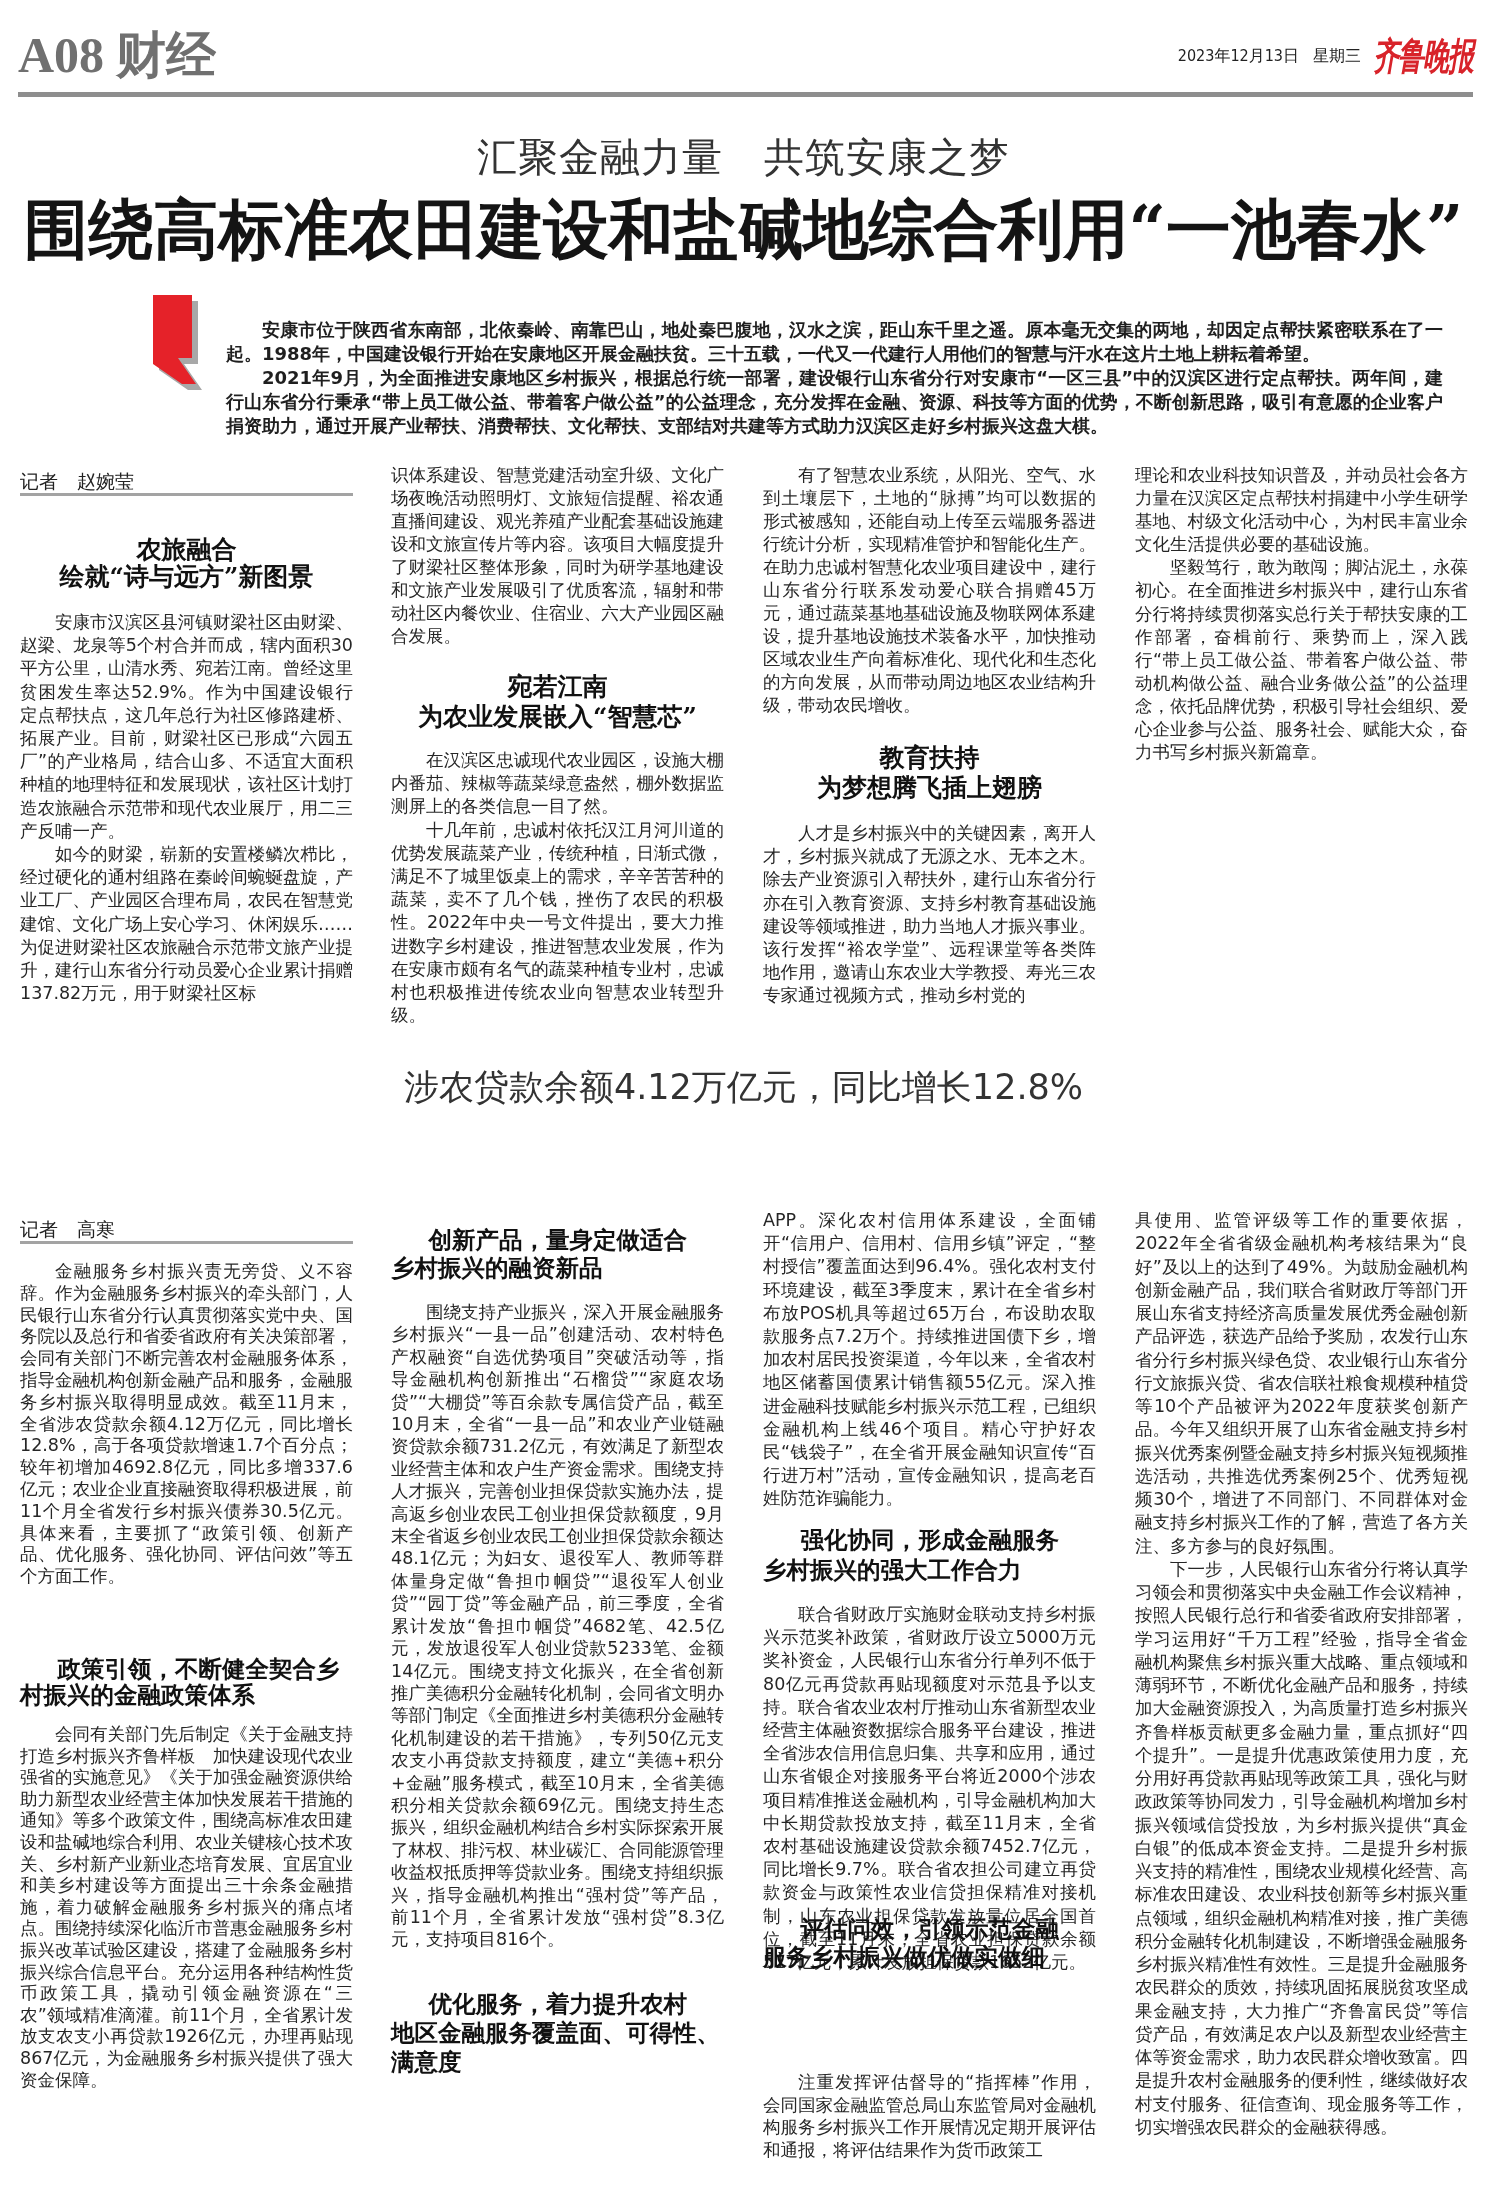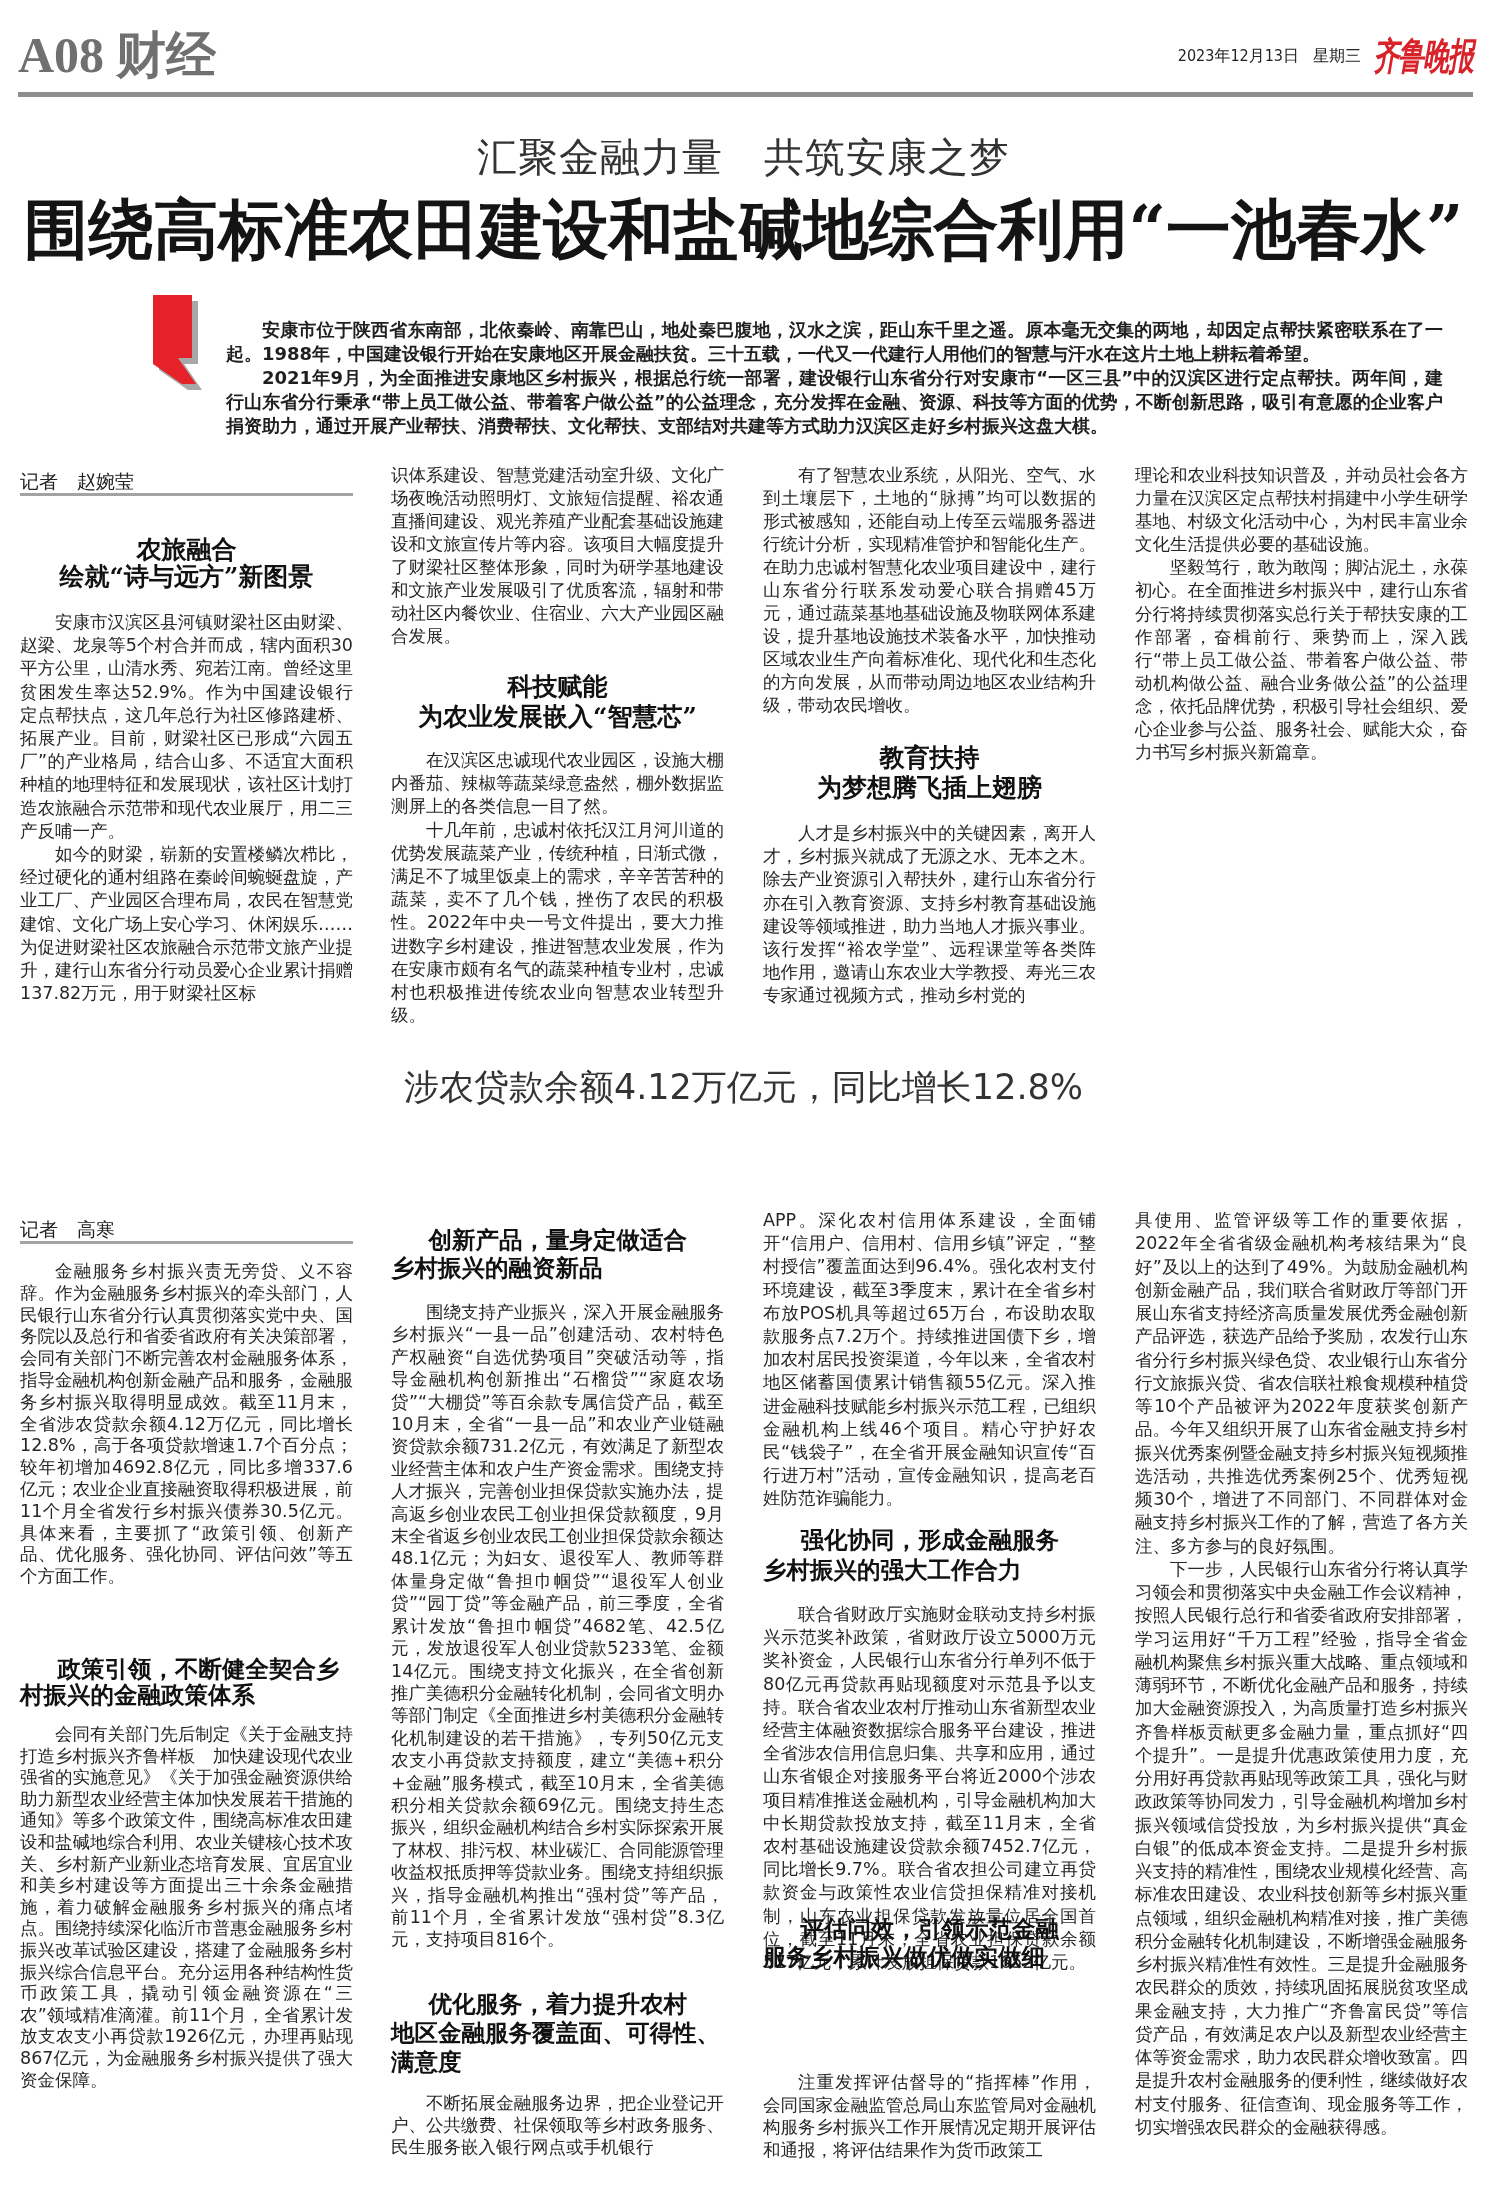--- a/index.html
+++ b/index.html
@@ -101,21 +101,21 @@
   </div>
   <div class="abs col c1 body" style="top:611px;line-height:23.2px;">
     <p>安康市汉滨区县河镇财梁社区由财梁、赵梁、龙泉等5个村合并而成，辖内面积30平方公里，山清水秀、宛若江南。曾经这里贫困发生率达52.9%。作为中国建设银行定点帮扶点，这几年总行为社区修路建桥、拓展产业。目前，财梁社区已形成“六园五厂”的产业格局，结合山多、不适宜大面积种植的地理特征和发展现状，该社区计划打造农旅融合示范带和现代农业展厅，用二三产反哺一产。</p>
     <p>如今的财梁，崭新的安置楼鳞次栉比，经过硬化的通村组路在秦岭间蜿蜒盘旋，产业工厂、产业园区合理布局，农民在智慧党建馆、文化广场上安心学习、休闲娱乐……为促进财梁社区农旅融合示范带文旅产业提升，建行山东省分行动员爱心企业累计捐赠137.82万元，用于财梁社区标</p>
   </div>
 
   <div class="abs col c2 body" style="top:464px;line-height:23px;">
     <p class="cont">识体系建设、智慧党建活动室升级、文化广场夜晚活动照明灯、文旅短信提醒、裕农通直播间建设、观光养殖产业配套基础设施建设和文旅宣传片等内容。该项目大幅度提升了财梁社区整体形象，同时为研学基地建设和文旅产业发展吸引了优质客流，辐射和带动社区内餐饮业、住宿业、六大产业园区融合发展。</p>
   </div>
   <div class="abs col c2 h-center" style="top:672px;line-height:30px;">
-    <span>科技赋能</span>
+    <span>宛若江南</span>
     <span>为农业发展嵌入“智慧芯”</span>
   </div>
   <div class="abs col c2 body" style="top:749px;line-height:23.2px;">
     <p>在汉滨区忠诚现代农业园区，设施大棚内番茄、辣椒等蔬菜绿意盎然，棚外数据监测屏上的各类信息一目了然。</p>
     <p>十几年前，忠诚村依托汉江月河川道的优势发展蔬菜产业，传统种植，日渐式微，满足不了城里饭桌上的需求，辛辛苦苦种的蔬菜，卖不了几个钱，挫伤了农民的积极性。2022年中央一号文件提出，要大力推进数字乡村建设，推进智慧农业发展，作为在安康市颇有名气的蔬菜种植专业村，忠诚村也积极推进传统农业向智慧农业转型升级。</p>
   </div>
 
   <div class="abs col c3 body" style="top:464px;line-height:23px;">
     <p>有了智慧农业系统，从阳光、空气、水到土壤层下，土地的“脉搏”均可以数据的形式被感知，还能自动上传至云端服务器进行统计分析，实现精准管护和智能化生产。在助力忠诚村智慧化农业项目建设中，建行山东省分行联系发动爱心联合捐赠45万元，通过蔬菜基地基础设施及物联网体系建设，提升基地设施技术装备水平，加快推动区域农业生产向着标准化、现代化和生态化的方向发展，从而带动周边地区农业结构升级，带动农民增收。</p>
   </div>
@@ -151,23 +151,20 @@
     <span>乡村振兴的融资新品</span>
   </div>
   <div class="abs col c2 body" style="top:1301px;line-height:22.4px;">
     <p>围绕支持产业振兴，深入开展金融服务乡村振兴“一县一品”创建活动、农村特色产权融资“自选优势项目”突破活动等，指导金融机构创新推出“石榴贷”“家庭农场贷”“大棚贷”等百余款专属信贷产品，截至10月末，全省“一县一品”和农业产业链融资贷款余额731.2亿元，有效满足了新型农业经营主体和农户生产资金需求。围绕支持人才振兴，完善创业担保贷款实施办法，提高返乡创业农民工创业担保贷款额度，9月末全省返乡创业农民工创业担保贷款余额达48.1亿元；为妇女、退役军人、教师等群体量身定做“鲁担巾帼贷”“退役军人创业贷”“园丁贷”等金融产品，前三季度，全省累计发放“鲁担巾帼贷”4682笔、42.5亿元，发放退役军人创业贷款5233笔、金额14亿元。围绕支持文化振兴，在全省创新推广美德积分金融转化机制，会同省文明办等部门制定《全面推进乡村美德积分金融转化机制建设的若干措施》，专列50亿元支农支小再贷款支持额度，建立“美德+积分+金融”服务模式，截至10月末，全省美德积分相关贷款余额69亿元。围绕支持生态振兴，组织金融机构结合乡村实际探索开展了林权、排污权、林业碳汇、合同能源管理收益权抵质押等贷款业务。围绕支持组织振兴，指导金融机构推出“强村贷”等产品，前11个月，全省累计发放“强村贷”8.3亿元，支持项目816个。</p>
   </div>
   <div class="abs col c2 h-left" style="top:1990px;line-height:29px;font-family:Liberation Serif, serif;">
     <span>优化服务，着力提升农村</span>
     <span>地区金融服务覆盖面、可得性、</span>
     <span>满意度</span>
   </div>
-  <div class="abs col c2 body" style="top:2092px;line-height:22px;">
-    <p>不断拓展金融服务边界，把企业登记开户、公共缴费、社保领取等乡村政务服务、民生服务嵌入银行网点或手机银行</p>
-  </div>
 
   <div class="abs col c3 body" style="top:1209px;line-height:23.2px;">
     <p class="cont">APP。深化农村信用体系建设，全面铺开“信用户、信用村、信用乡镇”评定，“整村授信”覆盖面达到96.4%。强化农村支付环境建设，截至3季度末，累计在全省乡村布放POS机具等超过65万台，布设助农取款服务点7.2万个。持续推进国债下乡，增加农村居民投资渠道，今年以来，全省农村地区储蓄国债累计销售额55亿元。深入推进金融科技赋能乡村振兴示范工程，已组织金融机构上线46个项目。精心守护好农民“钱袋子”，在全省开展金融知识宣传“百行进万村”活动，宣传金融知识，提高老百姓防范诈骗能力。</p>
   </div>
   <div class="abs col c3 h-left" style="top:1525px;line-height:30px;">
     <span>强化协同，形成金融服务</span>
     <span>乡村振兴的强大工作合力</span>
   </div>
   <div class="abs col c3 body" style="top:1603px;line-height:23.2px;">
     <p>联合省财政厅实施财金联动支持乡村振兴示范奖补政策，省财政厅设立5000万元奖补资金，人民银行山东省分行单列不低于80亿元再贷款再贴现额度对示范县予以支持。联合省农业农村厅推动山东省新型农业经营主体融资数据综合服务平台建设，推进全省涉农信用信息归集、共享和应用，通过山东省银企对接服务平台将近2000个涉农项目精准推送金融机构，引导金融机构加大中长期贷款投放支持，截至11月末，全省农村基础设施建设贷款余额7452.7亿元，同比增长9.7%。联合省农担公司建立再贷款资金与政策性农业信贷担保精准对接机制，山东农业担保贷款发放量位居全国首位，截至11月末，全省农业担保贷款余额517亿元，累计发放担保贷款1652亿元。</p>

